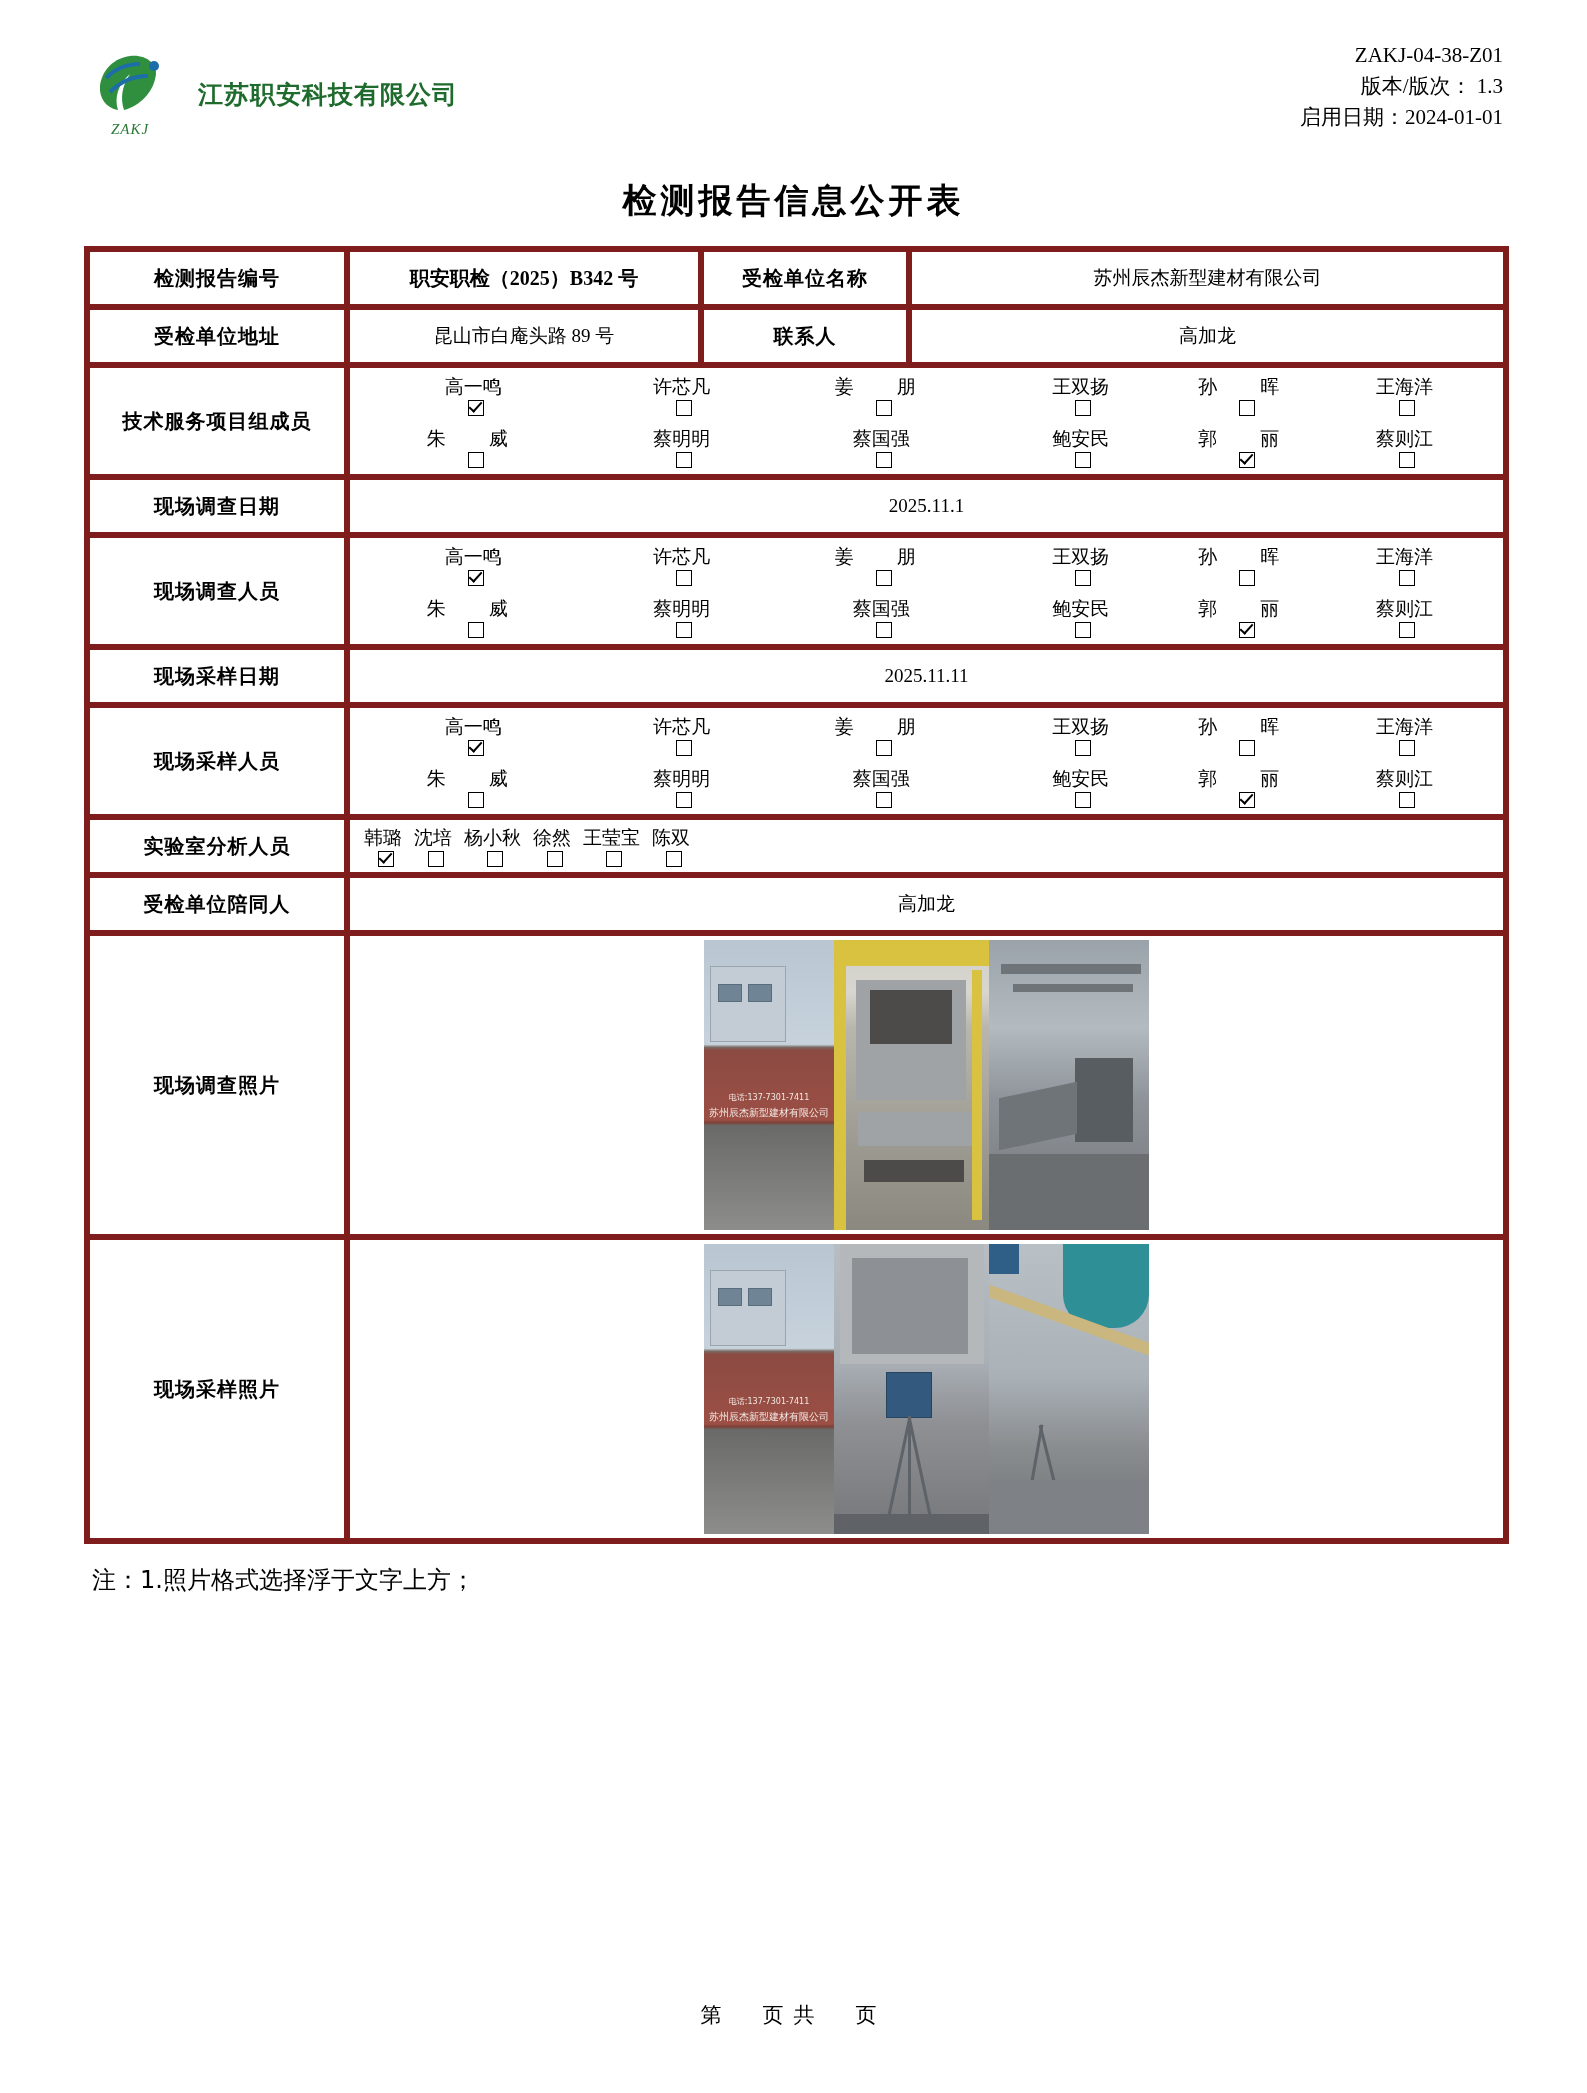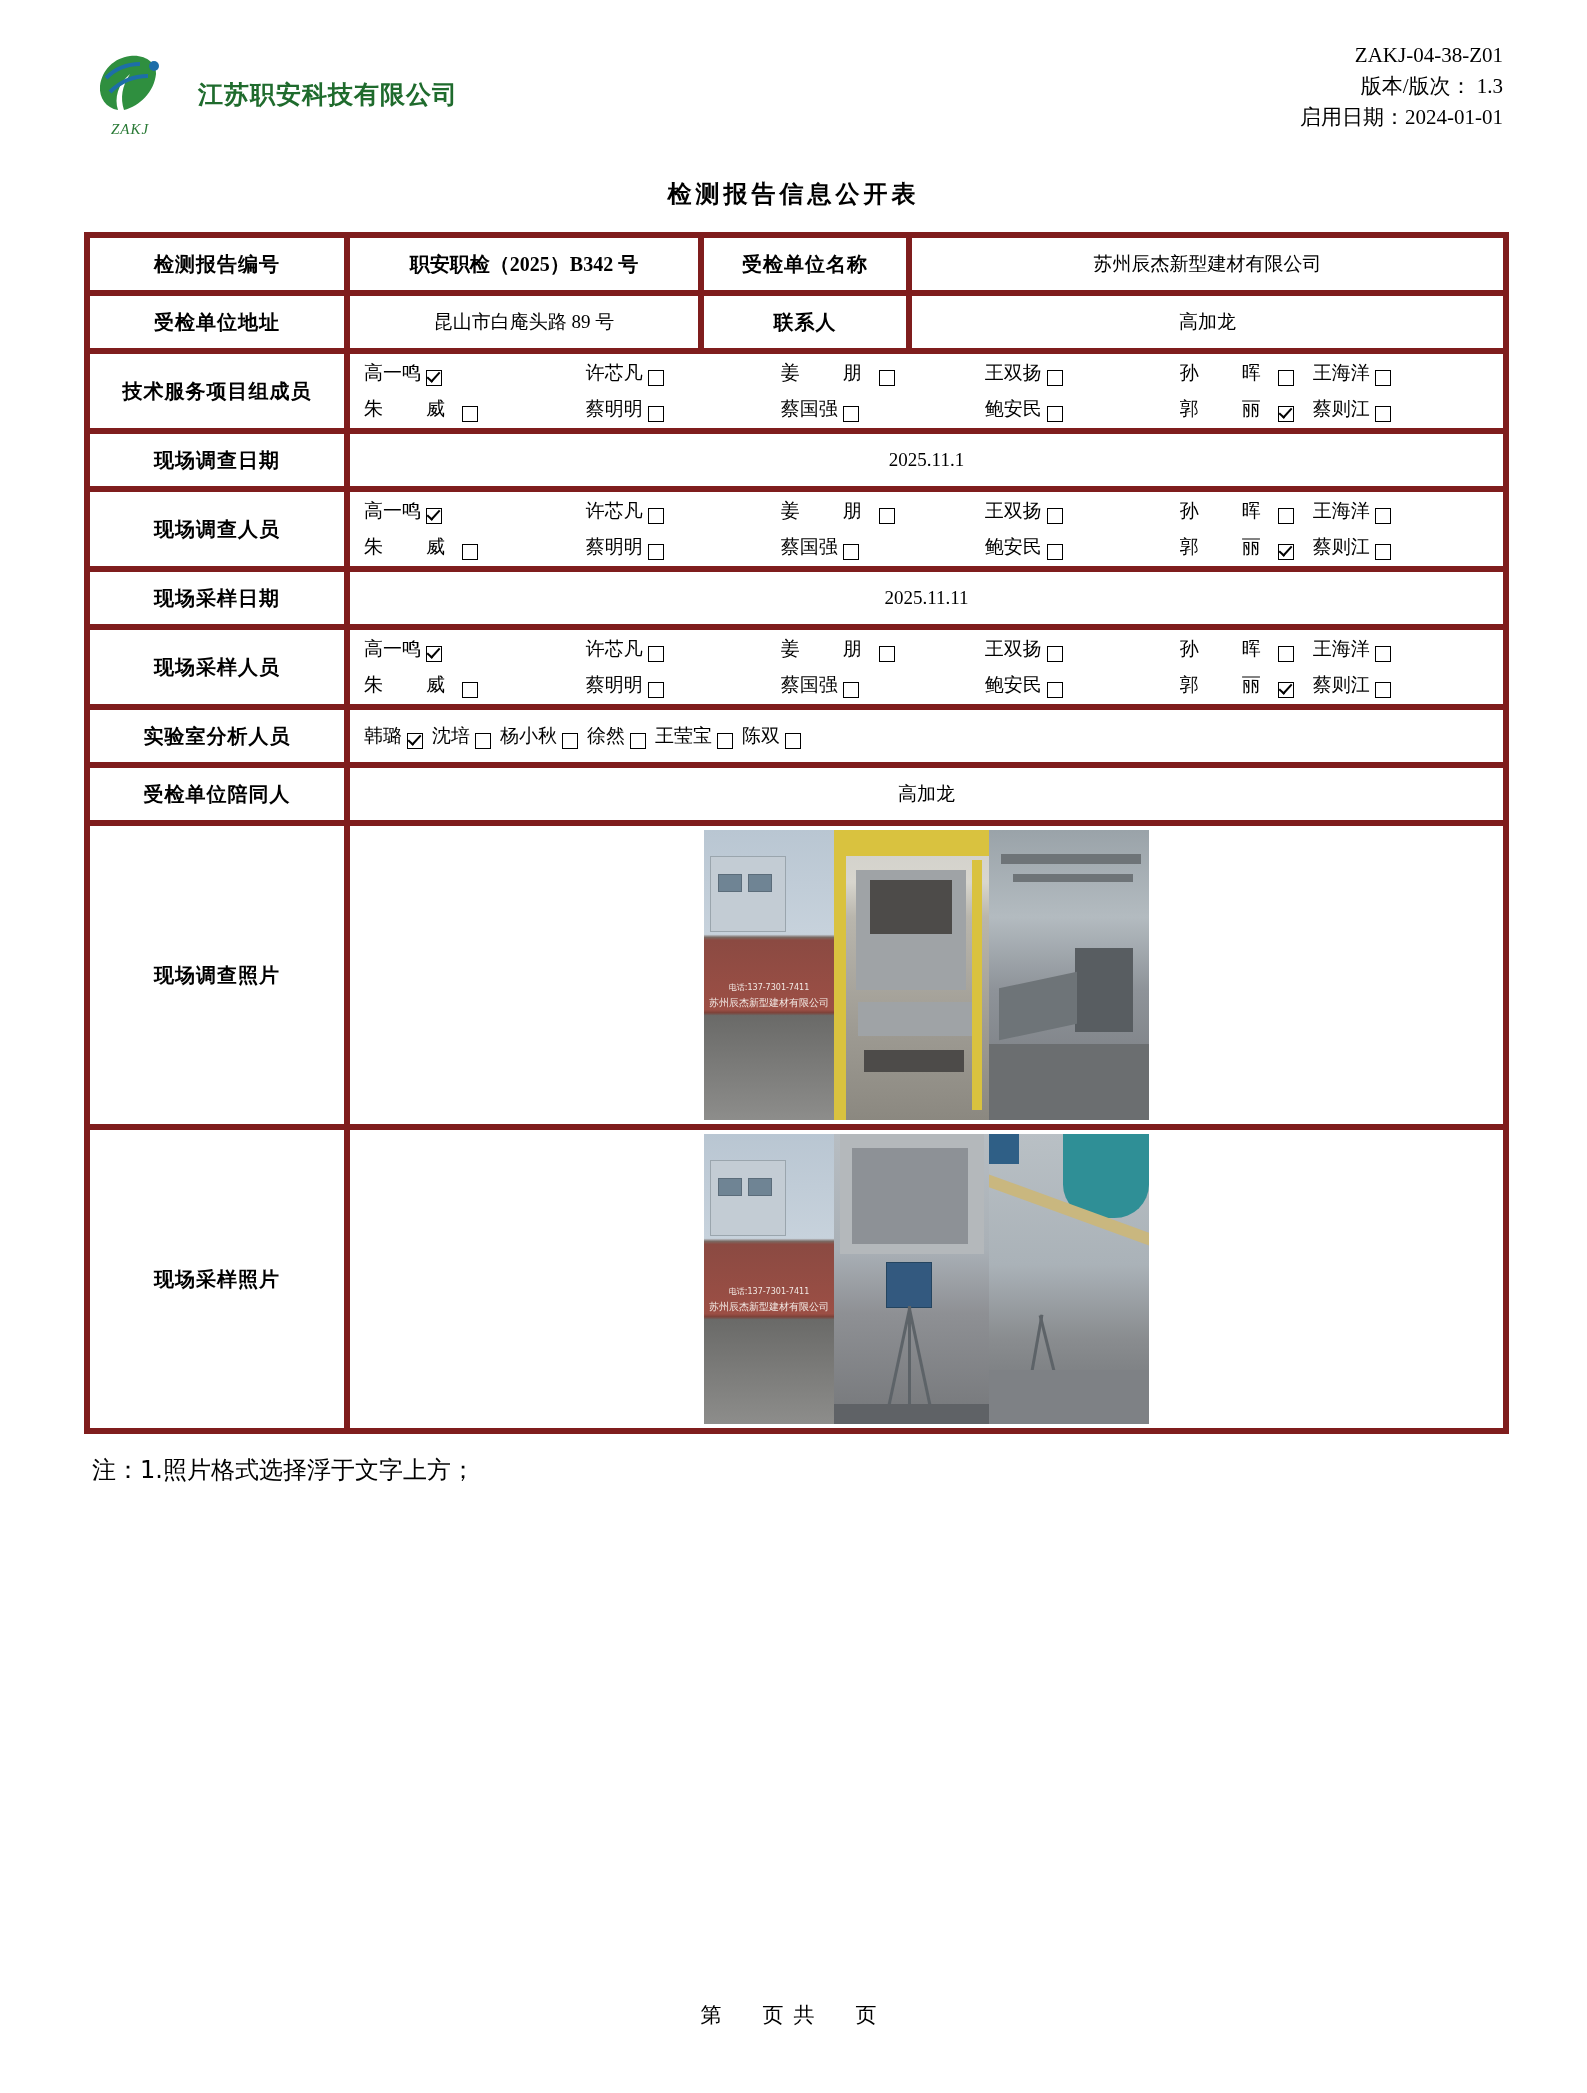--- a/index.html
+++ b/index.html
@@ -65,21 +65,21 @@
     font-size: 21px;
     line-height: 31px;
     padding-top: 10px;
     font-family: "Liberation Serif", serif;
   }
 
   
   .doc-title {
     text-align: center;
     font-family: "DejaVu Sans", "Liberation Sans", sans-serif;
-    font-size: 24px;
+    font-size: 34px;
     font-weight: bold;
     letter-spacing: 4px;
     margin: 28px 0 22px 0;
   }
 
   
   table.main {
     width: 1419px;
     border-collapse: collapse;
     table-layout: fixed;
@@ -110,23 +110,24 @@
   
   .pgrid {
     display: grid;
     grid-template-columns: 1.25fr 1.1fr 1.15fr 1.1fr 0.75fr 1.05fr;
     row-gap: 10px;
     padding: 6px 4px 6px 14px;
     font-size: 19px;
   }
   .pcell {
     display: flex;
-    align-items: flex-end;
+    align-items: center;
     justify-content: flex-start;
     white-space: nowrap;
+    flex-direction: column;
   }
   .pcell .nm {
     margin-right: 3px;
   }
   .spaced {
     letter-spacing: 12px;
   }
   .box {
     display: inline-block;
     width: 14px;

